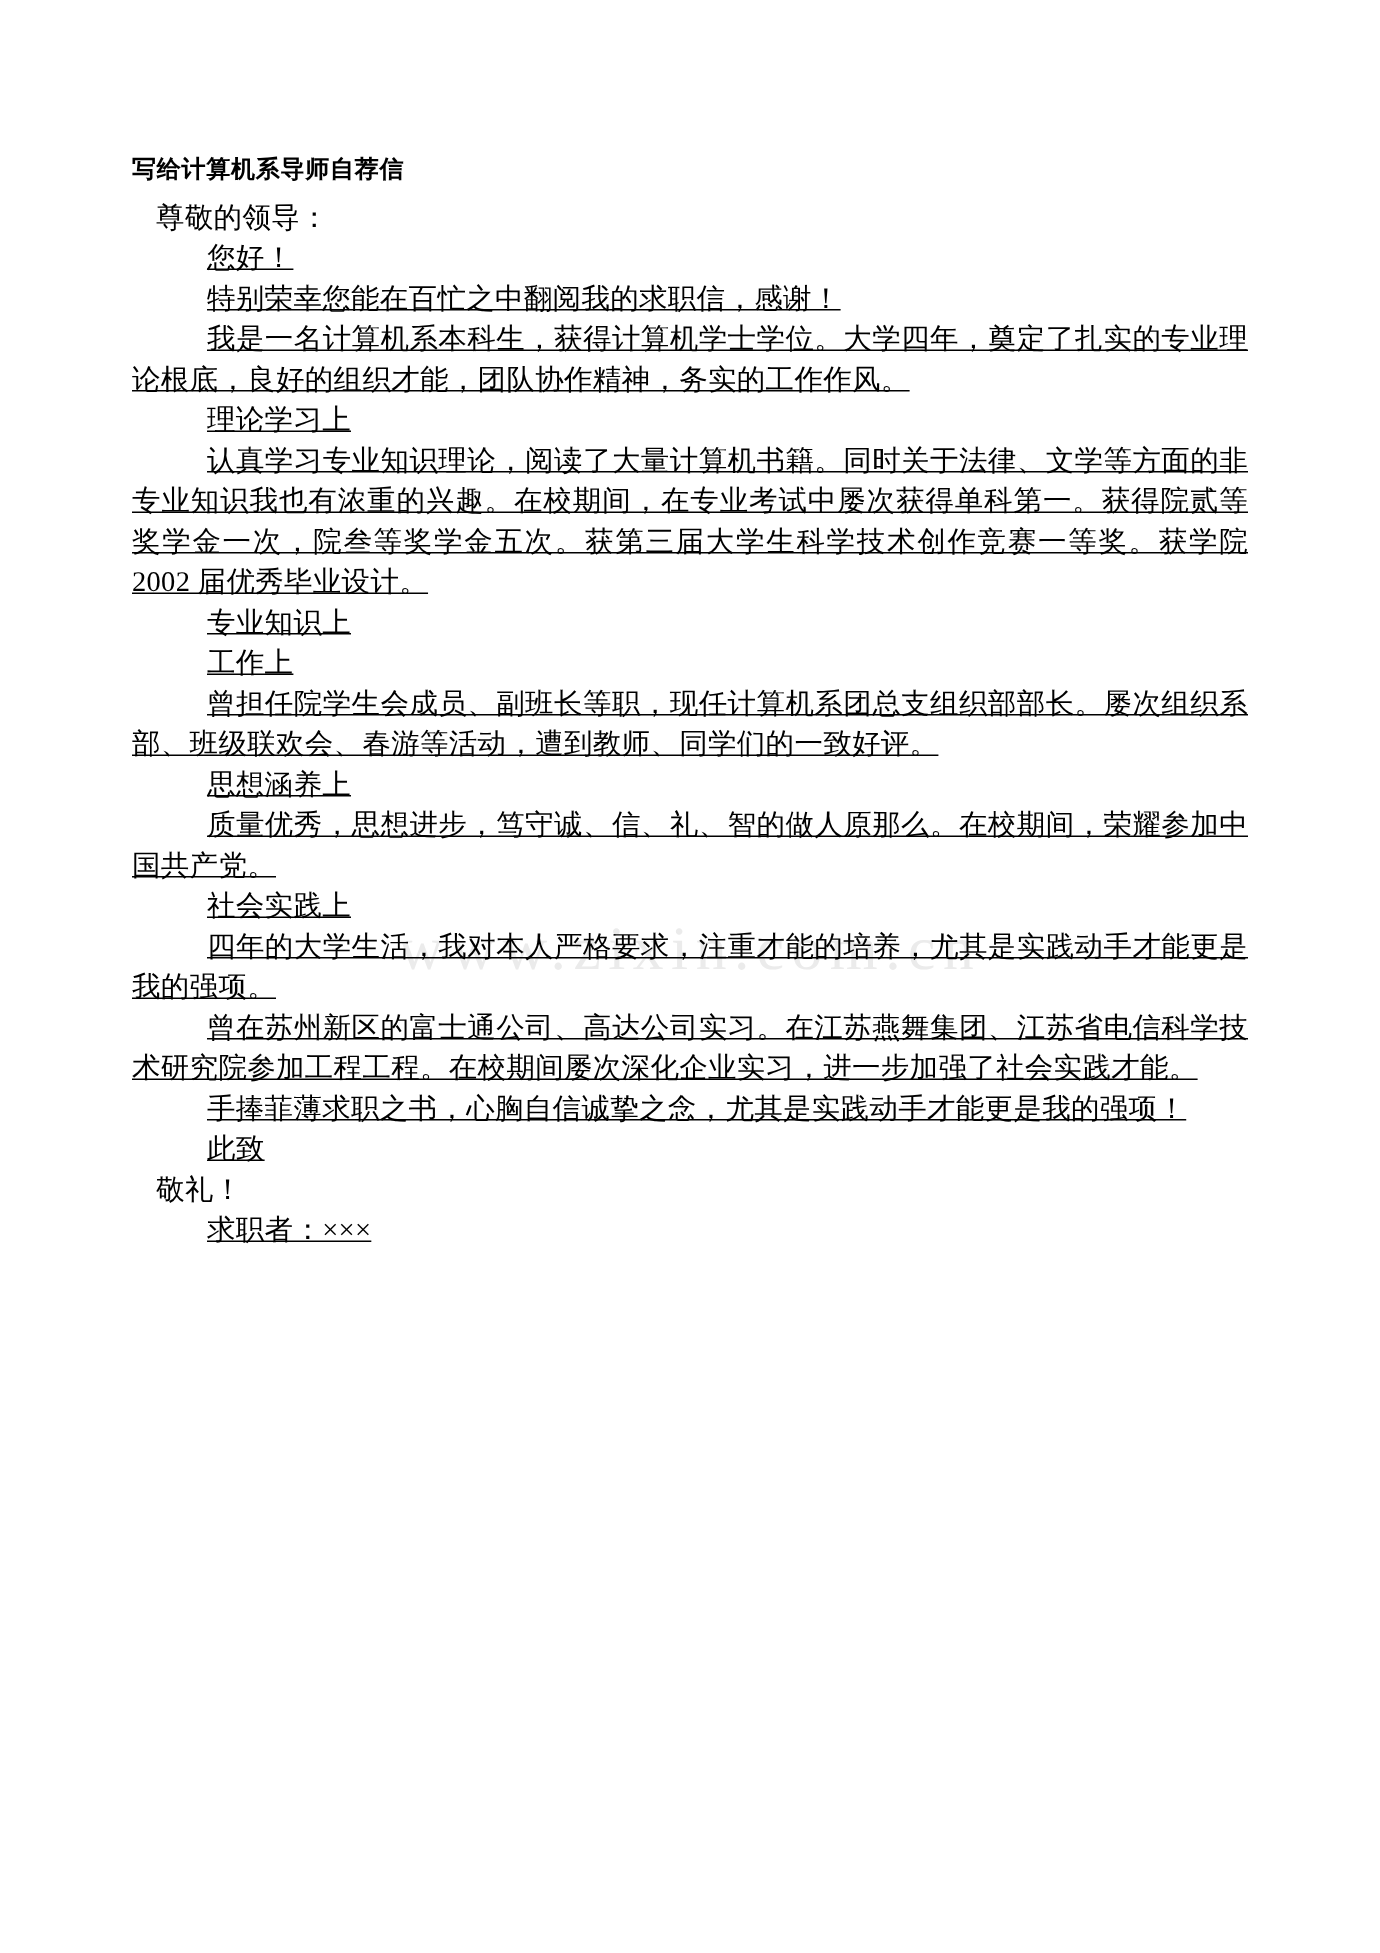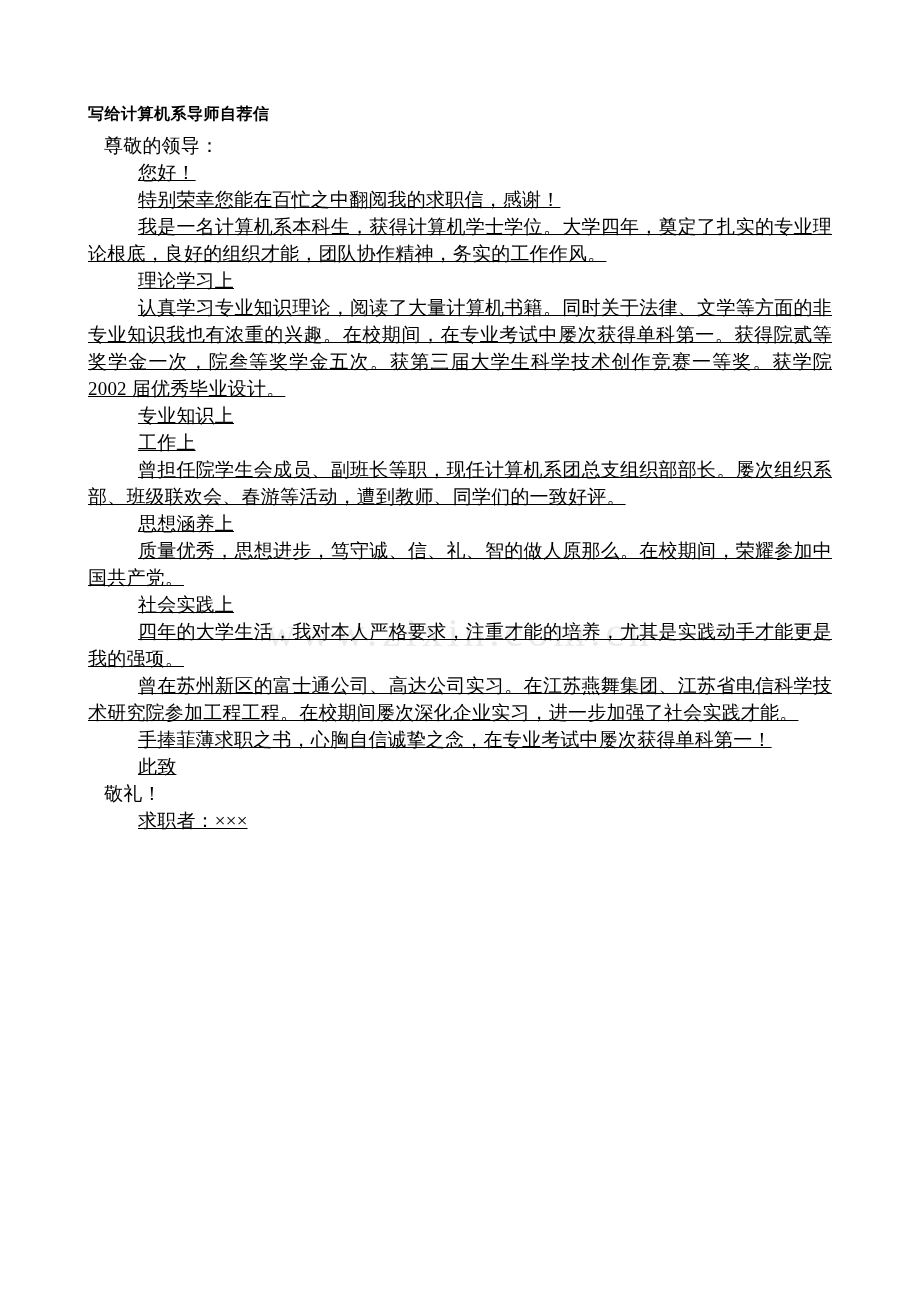--- a/index.html
+++ b/index.html
@@ -84,19 +84,19 @@
     <p class="para indent-2">理论学习上</p>
     <p class="para indent-2">认真学习专业知识理论，阅读了大量计算机书籍。同时关于法律、文学等方面的非专业知识我也有浓重的兴趣。在校期间，在专业考试中屡次获得单科第一。获得院贰等奖学金一次，院叁等奖学金五次。获第三届大学生科学技术创作竞赛一等奖。获学院 2002 届优秀毕业设计。</p>
     <p class="para indent-2">专业知识上</p>
     <p class="para indent-2">工作上</p>
     <p class="para indent-2">曾担任院学生会成员、副班长等职，现任计算机系团总支组织部部长。屡次组织系部、班级联欢会、春游等活动，遭到教师、同学们的一致好评。</p>
     <p class="para indent-2">思想涵养上</p>
     <p class="para indent-2">质量优秀，思想进步，笃守诚、信、礼、智的做人原那么。在校期间，荣耀参加中国共产党。</p>
     <p class="para indent-2">社会实践上</p>
     <p class="para indent-2">四年的大学生活，我对本人严格要求，注重才能的培养，尤其是实践动手才能更是我的强项。</p>
     <p class="para indent-2">曾在苏州新区的富士通公司、高达公司实习。在江苏燕舞集团、江苏省电信科学技术研究院参加工程工程。在校期间屡次深化企业实习，进一步加强了社会实践才能。</p>
-    <p class="para indent-2">手捧菲薄求职之书，心胸自信诚挚之念，在专业考试中屡次获得单科第一！</p>
+    <p class="para indent-2">手捧菲薄求职之书，心胸自信诚挚之念，尤其是实践动手才能更是我的强项！</p>
     <p class="para indent-2">此致</p>
     <p class="para indent-1">敬礼！</p>
     <p class="para indent-2">求职者：×××</p>
   </div>
 
 </div>
 
 </body></html>

